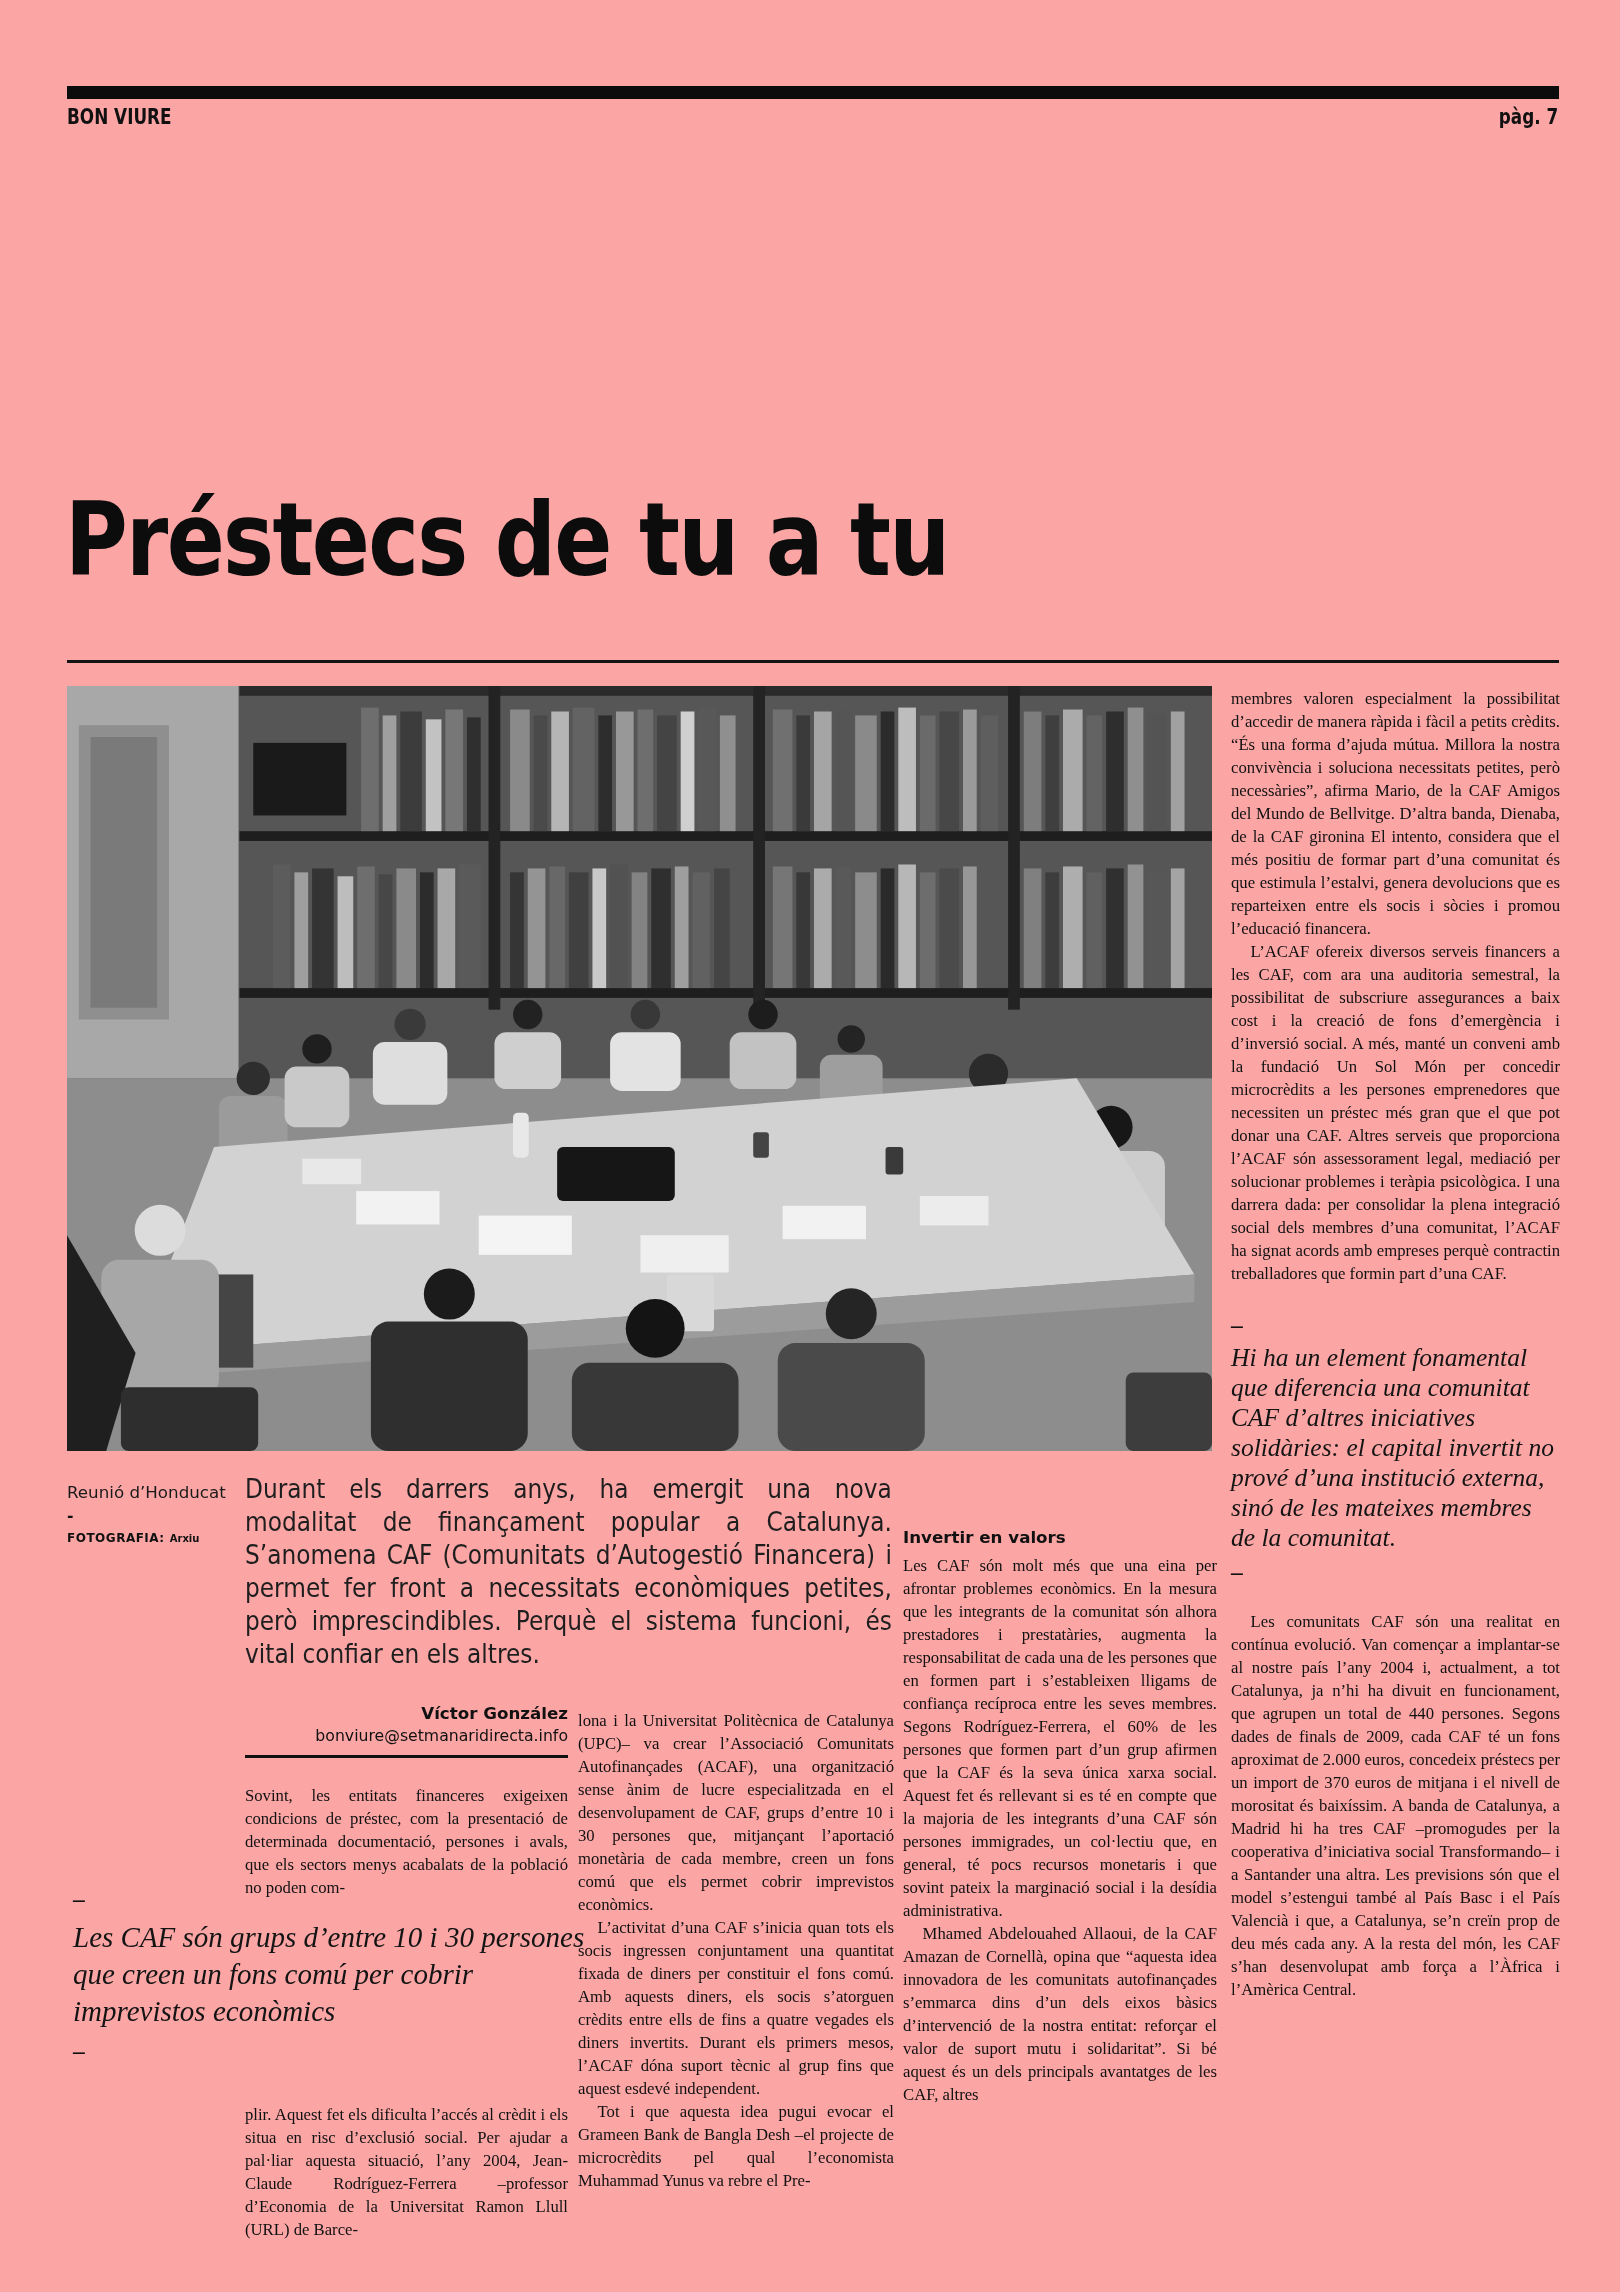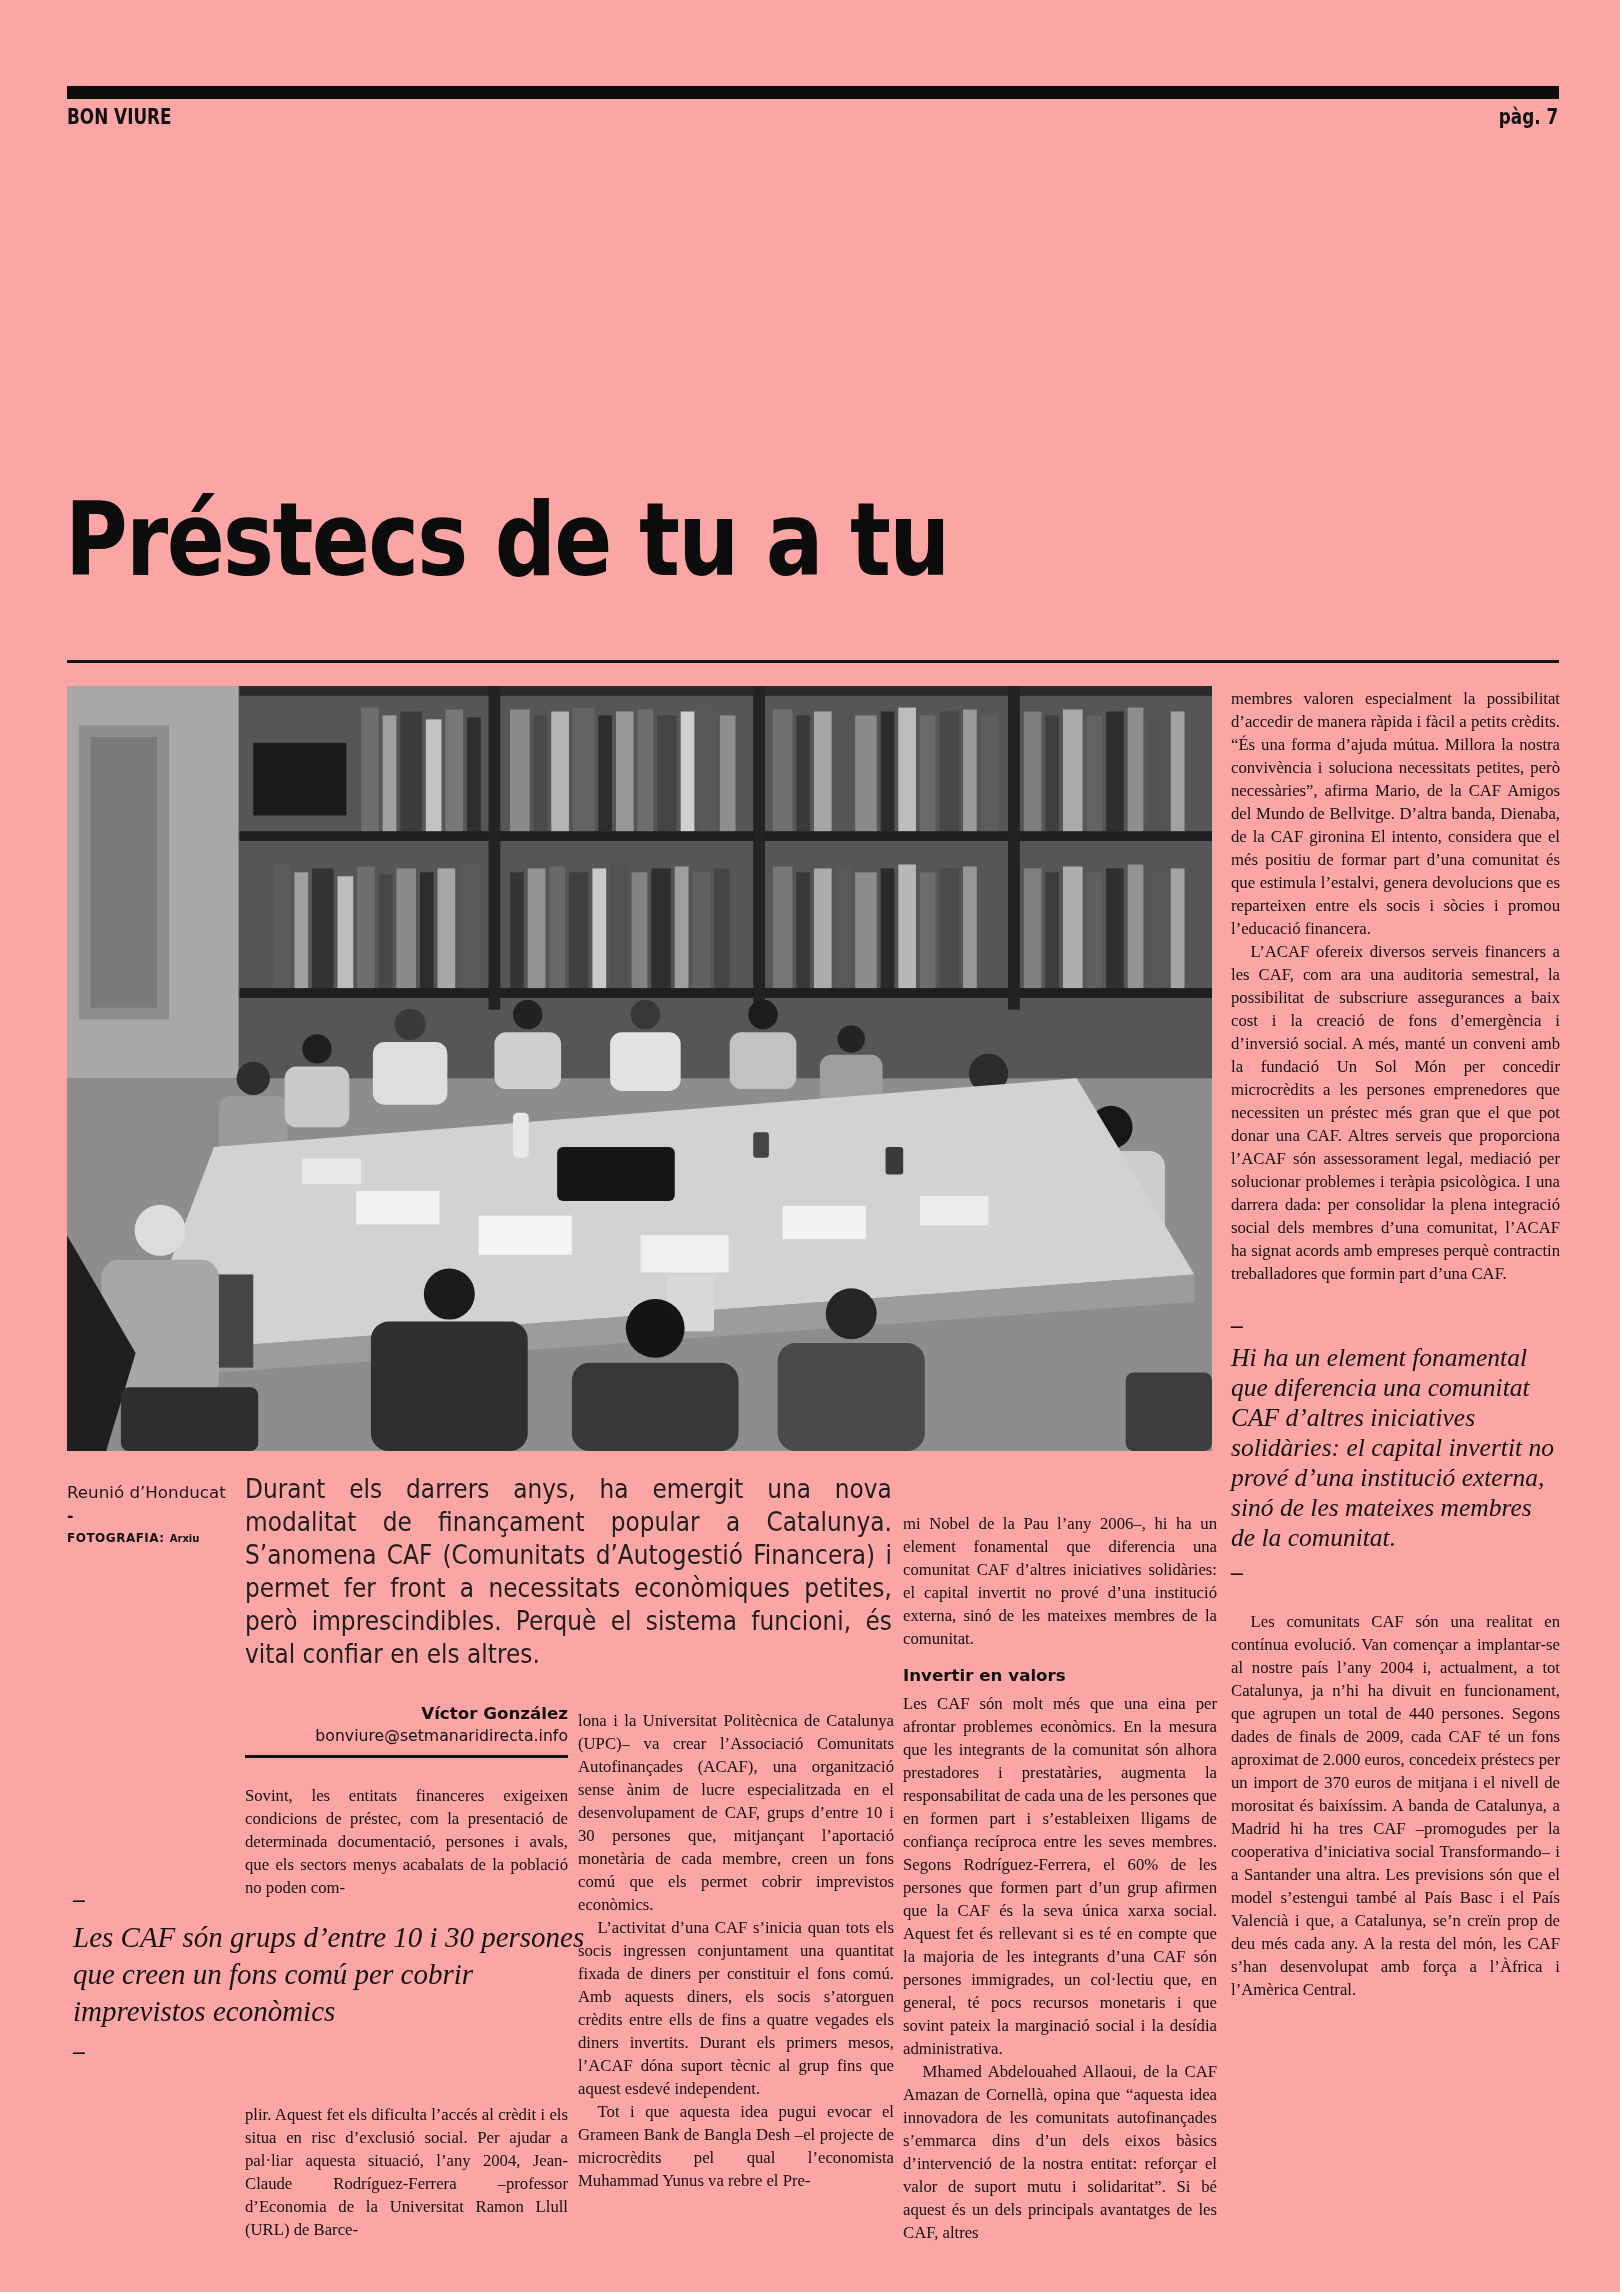--- a/index.html
+++ b/index.html
@@ -254,21 +254,20 @@
     <p>plir. Aquest fet els dificulta l’accés al crèdit i els situa en risc d’exclusió social. Per ajudar a pal·liar aquesta situació, l’any 2004, Jean-Claude Rodríguez-Ferrera –professor d’Economia de la Universitat Ramon Llull (URL) de Barce-</p>
   </div>
 
   <div class="col col2">
     <p>lona i la Universitat Politècnica de Catalunya (UPC)– va crear l’Associació Comunitats Autofinançades (ACAF), una organització sense ànim de lucre especialitzada en el desenvolupament de CAF, grups d’entre 10 i 30 persones que, mitjançant l’aportació monetària de cada membre, creen un fons comú que els permet cobrir imprevistos econòmics.</p>
     <p class="ind">L’activitat d’una CAF s’inicia quan tots els socis ingressen conjuntament una quantitat fixada de diners per constituir el fons comú. Amb aquests diners, els socis s’atorguen crèdits entre ells de fins a quatre vegades els diners invertits. Durant els primers mesos, l’ACAF dóna suport tècnic al grup fins que aquest esdevé independent.</p>
     <p class="ind">Tot i que aquesta idea pugui evocar el Grameen Bank de Bangla Desh –el projecte de microcrèdits pel qual l’economista Muhammad Yunus va rebre el Pre-</p>
   </div>
 
   <div class="col col3">
-    <p>mi Nobel de la Pau l’any 2006–, hi ha un element fonamental que diferencia una comunitat CAF d’altres iniciatives solidàries: el capital invertit no prové d’una institució externa, sinó de les mateixes membres de la comunitat.</p>
     <h3 class="subhead">Invertir en valors</h3>
     <p>Les CAF són molt més que una eina per afrontar problemes econòmics. En la mesura que les integrants de la comunitat són alhora prestadores i prestatàries, augmenta la responsabilitat de cada una de les persones que en formen part i s’estableixen lligams de confiança recíproca entre les seves membres. Segons Rodríguez-Ferrera, el 60% de les persones que formen part d’un grup afirmen que la CAF és la seva única xarxa social. Aquest fet és rellevant si es té en compte que la majoria de les integrants d’una CAF són persones immigrades, un col·lectiu que, en general, té pocs recursos monetaris i que sovint pateix la marginació social i la desídia administrativa.</p>
     <p class="ind">Mhamed Abdelouahed Allaoui, de la CAF Amazan de Cornellà, opina que “aquesta idea innovadora de les comunitats autofinançades s’emmarca dins d’un dels eixos bàsics d’intervenció de la nostra entitat: reforçar el valor de suport mutu i solidaritat”. Si bé aquest és un dels principals avantatges de les CAF, altres</p>
   </div>
 
   <div class="col col4">
     <p>membres valoren especialment la possibilitat d’accedir de manera ràpida i fàcil a petits crèdits. “És una forma d’ajuda mútua. Millora la nostra convivència i soluciona necessitats petites, però necessàries”, afirma Mario, de la CAF Amigos del Mundo de Bellvitge. D’altra banda, Dienaba, de la CAF gironina El intento, considera que el més positiu de formar part d’una comunitat és que estimula l’estalvi, genera devolucions que es reparteixen entre els socis i sòcies i promou l’educació financera.</p>
     <p class="ind">L’ACAF ofereix diversos serveis financers a les CAF, com ara una auditoria semestral, la possibilitat de subscriure assegurances a baix cost i la creació de fons d’emergència i d’inversió social. A més, manté un conveni amb la fundació Un Sol Món per concedir microcrèdits a les persones emprenedores que necessiten un préstec més gran que el que pot donar una CAF. Altres serveis que proporciona l’ACAF són assessorament legal, mediació per solucionar problemes i teràpia psicològica. I una darrera dada: per consolidar la plena integració social dels membres d’una comunitat, l’ACAF ha signat acords amb empreses perquè contractin treballadores que formin part d’una CAF.</p>
     <div class="qdash top">–</div>
     <blockquote class="quoteR">Hi ha un element fonamental que diferencia una comunitat CAF d’altres iniciatives solidàries: el capital invertit no prové d’una institució externa, sinó de les mateixes membres de la comunitat.</blockquote>

